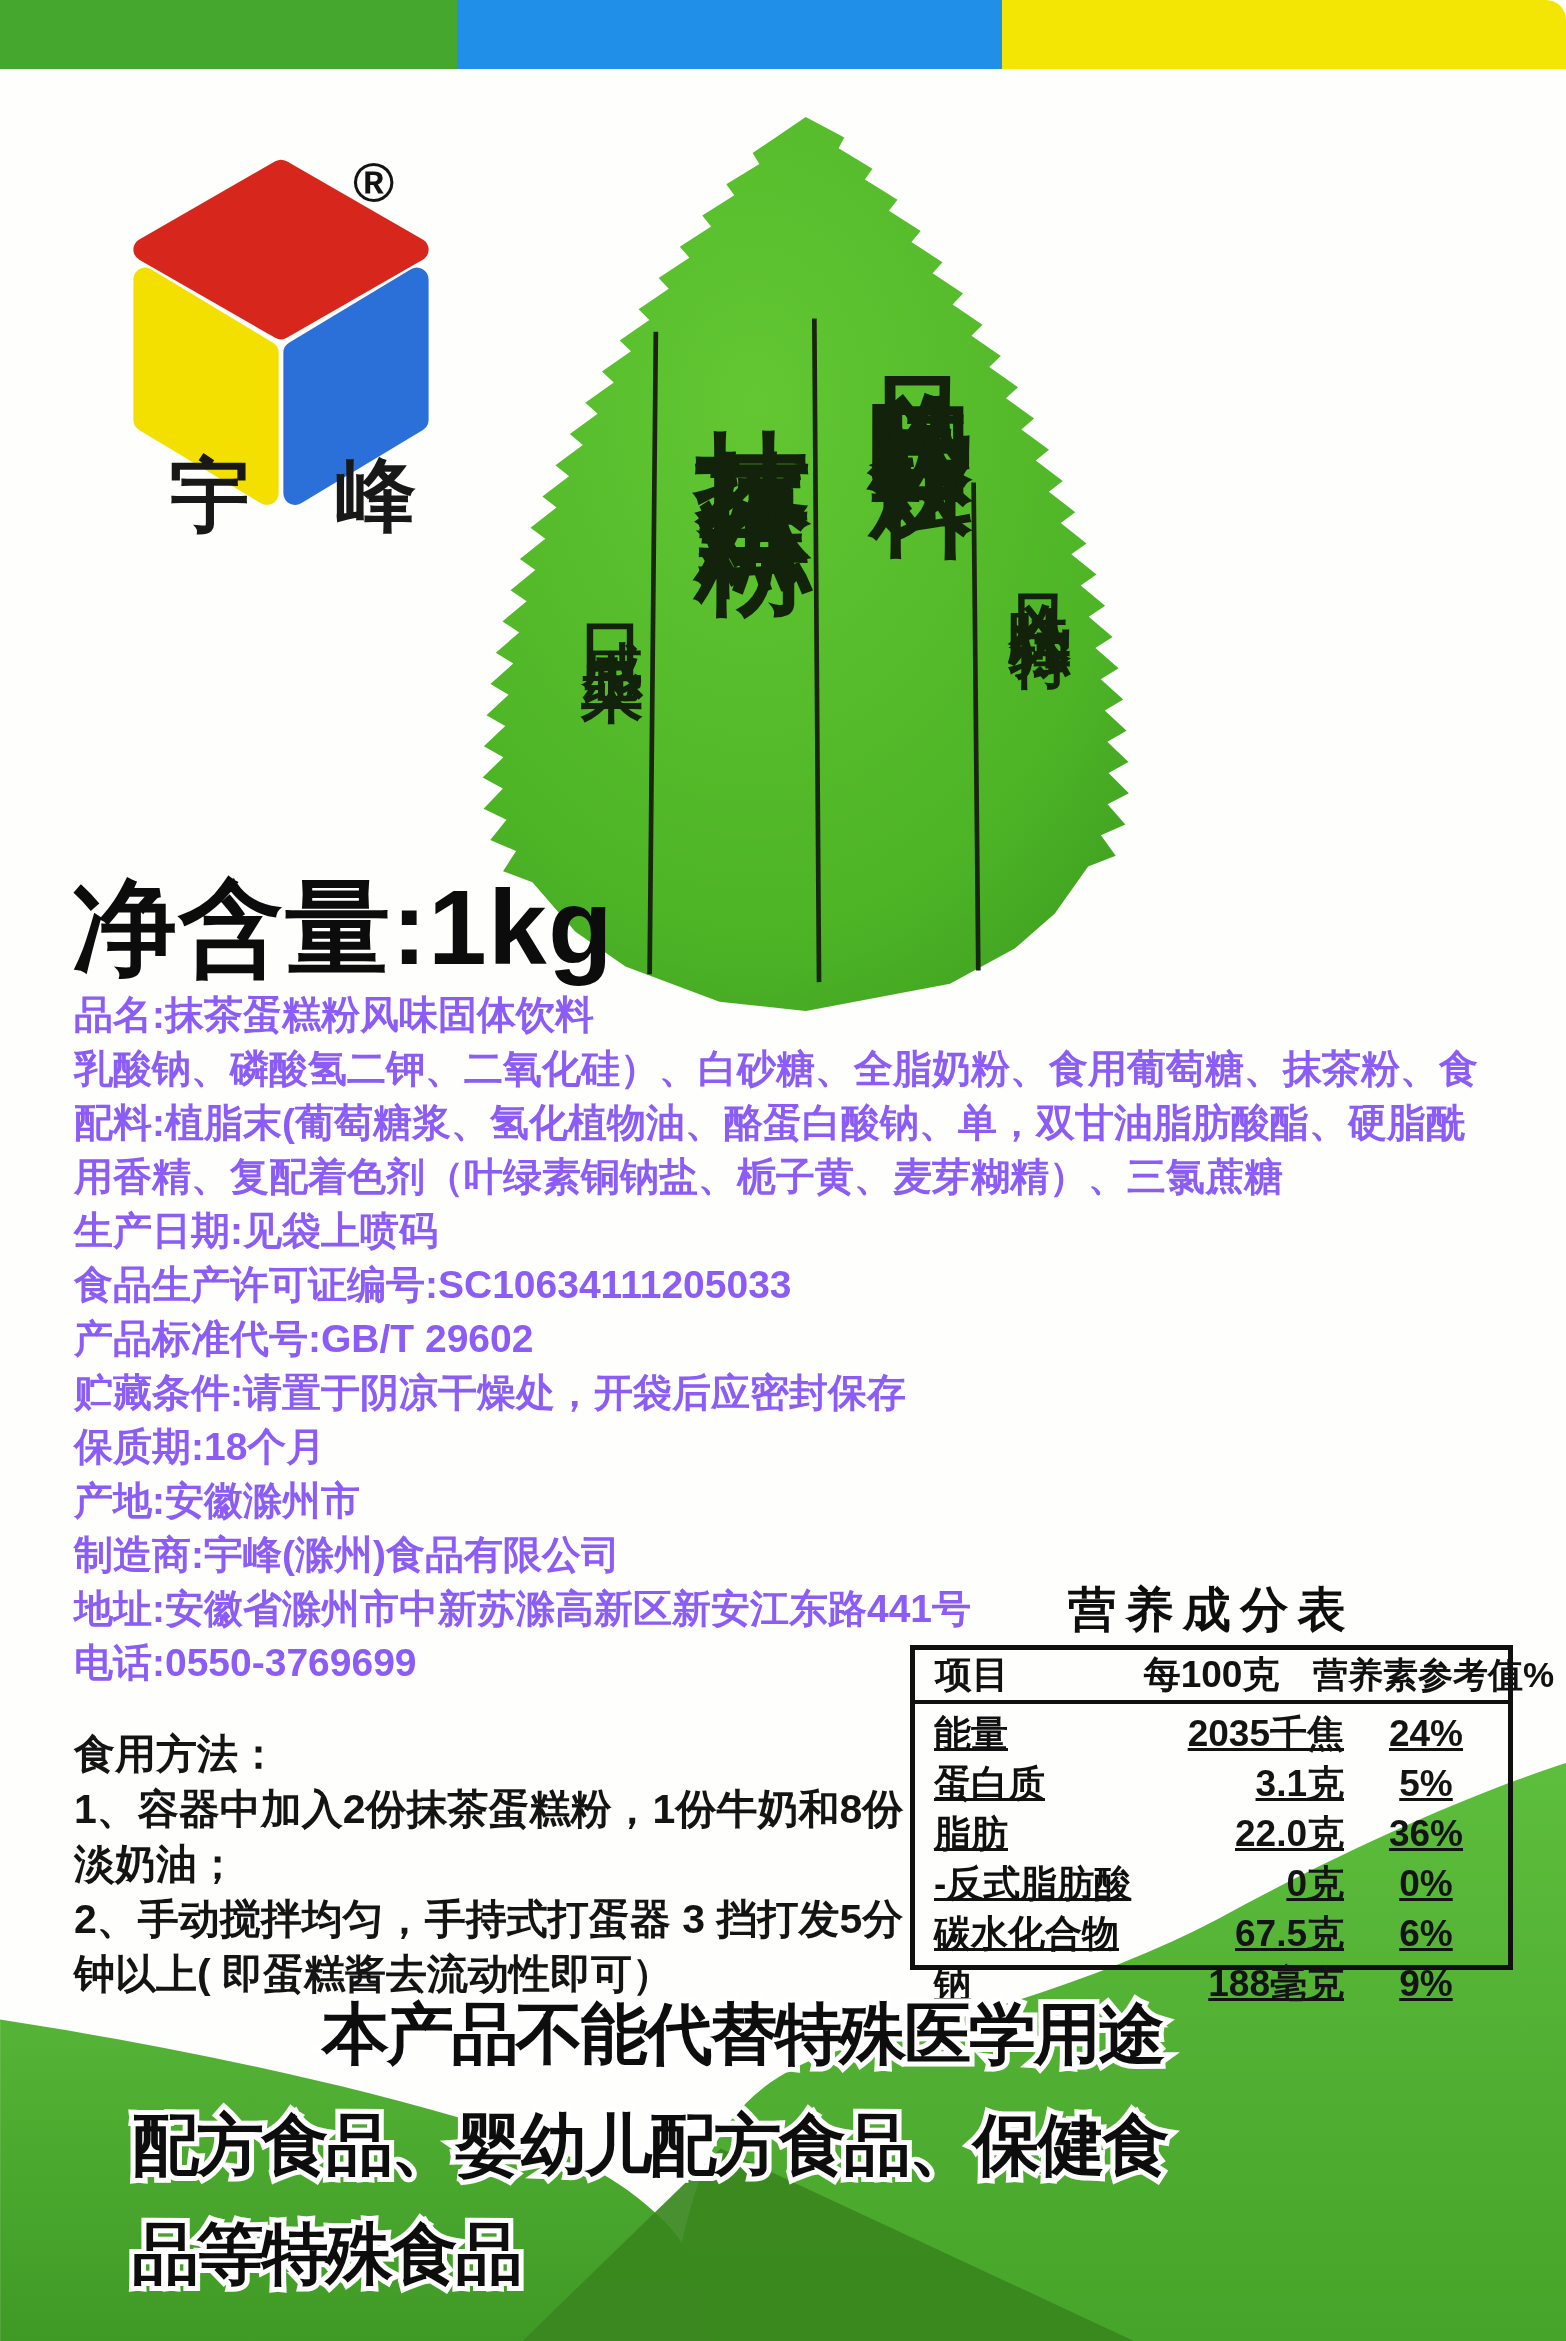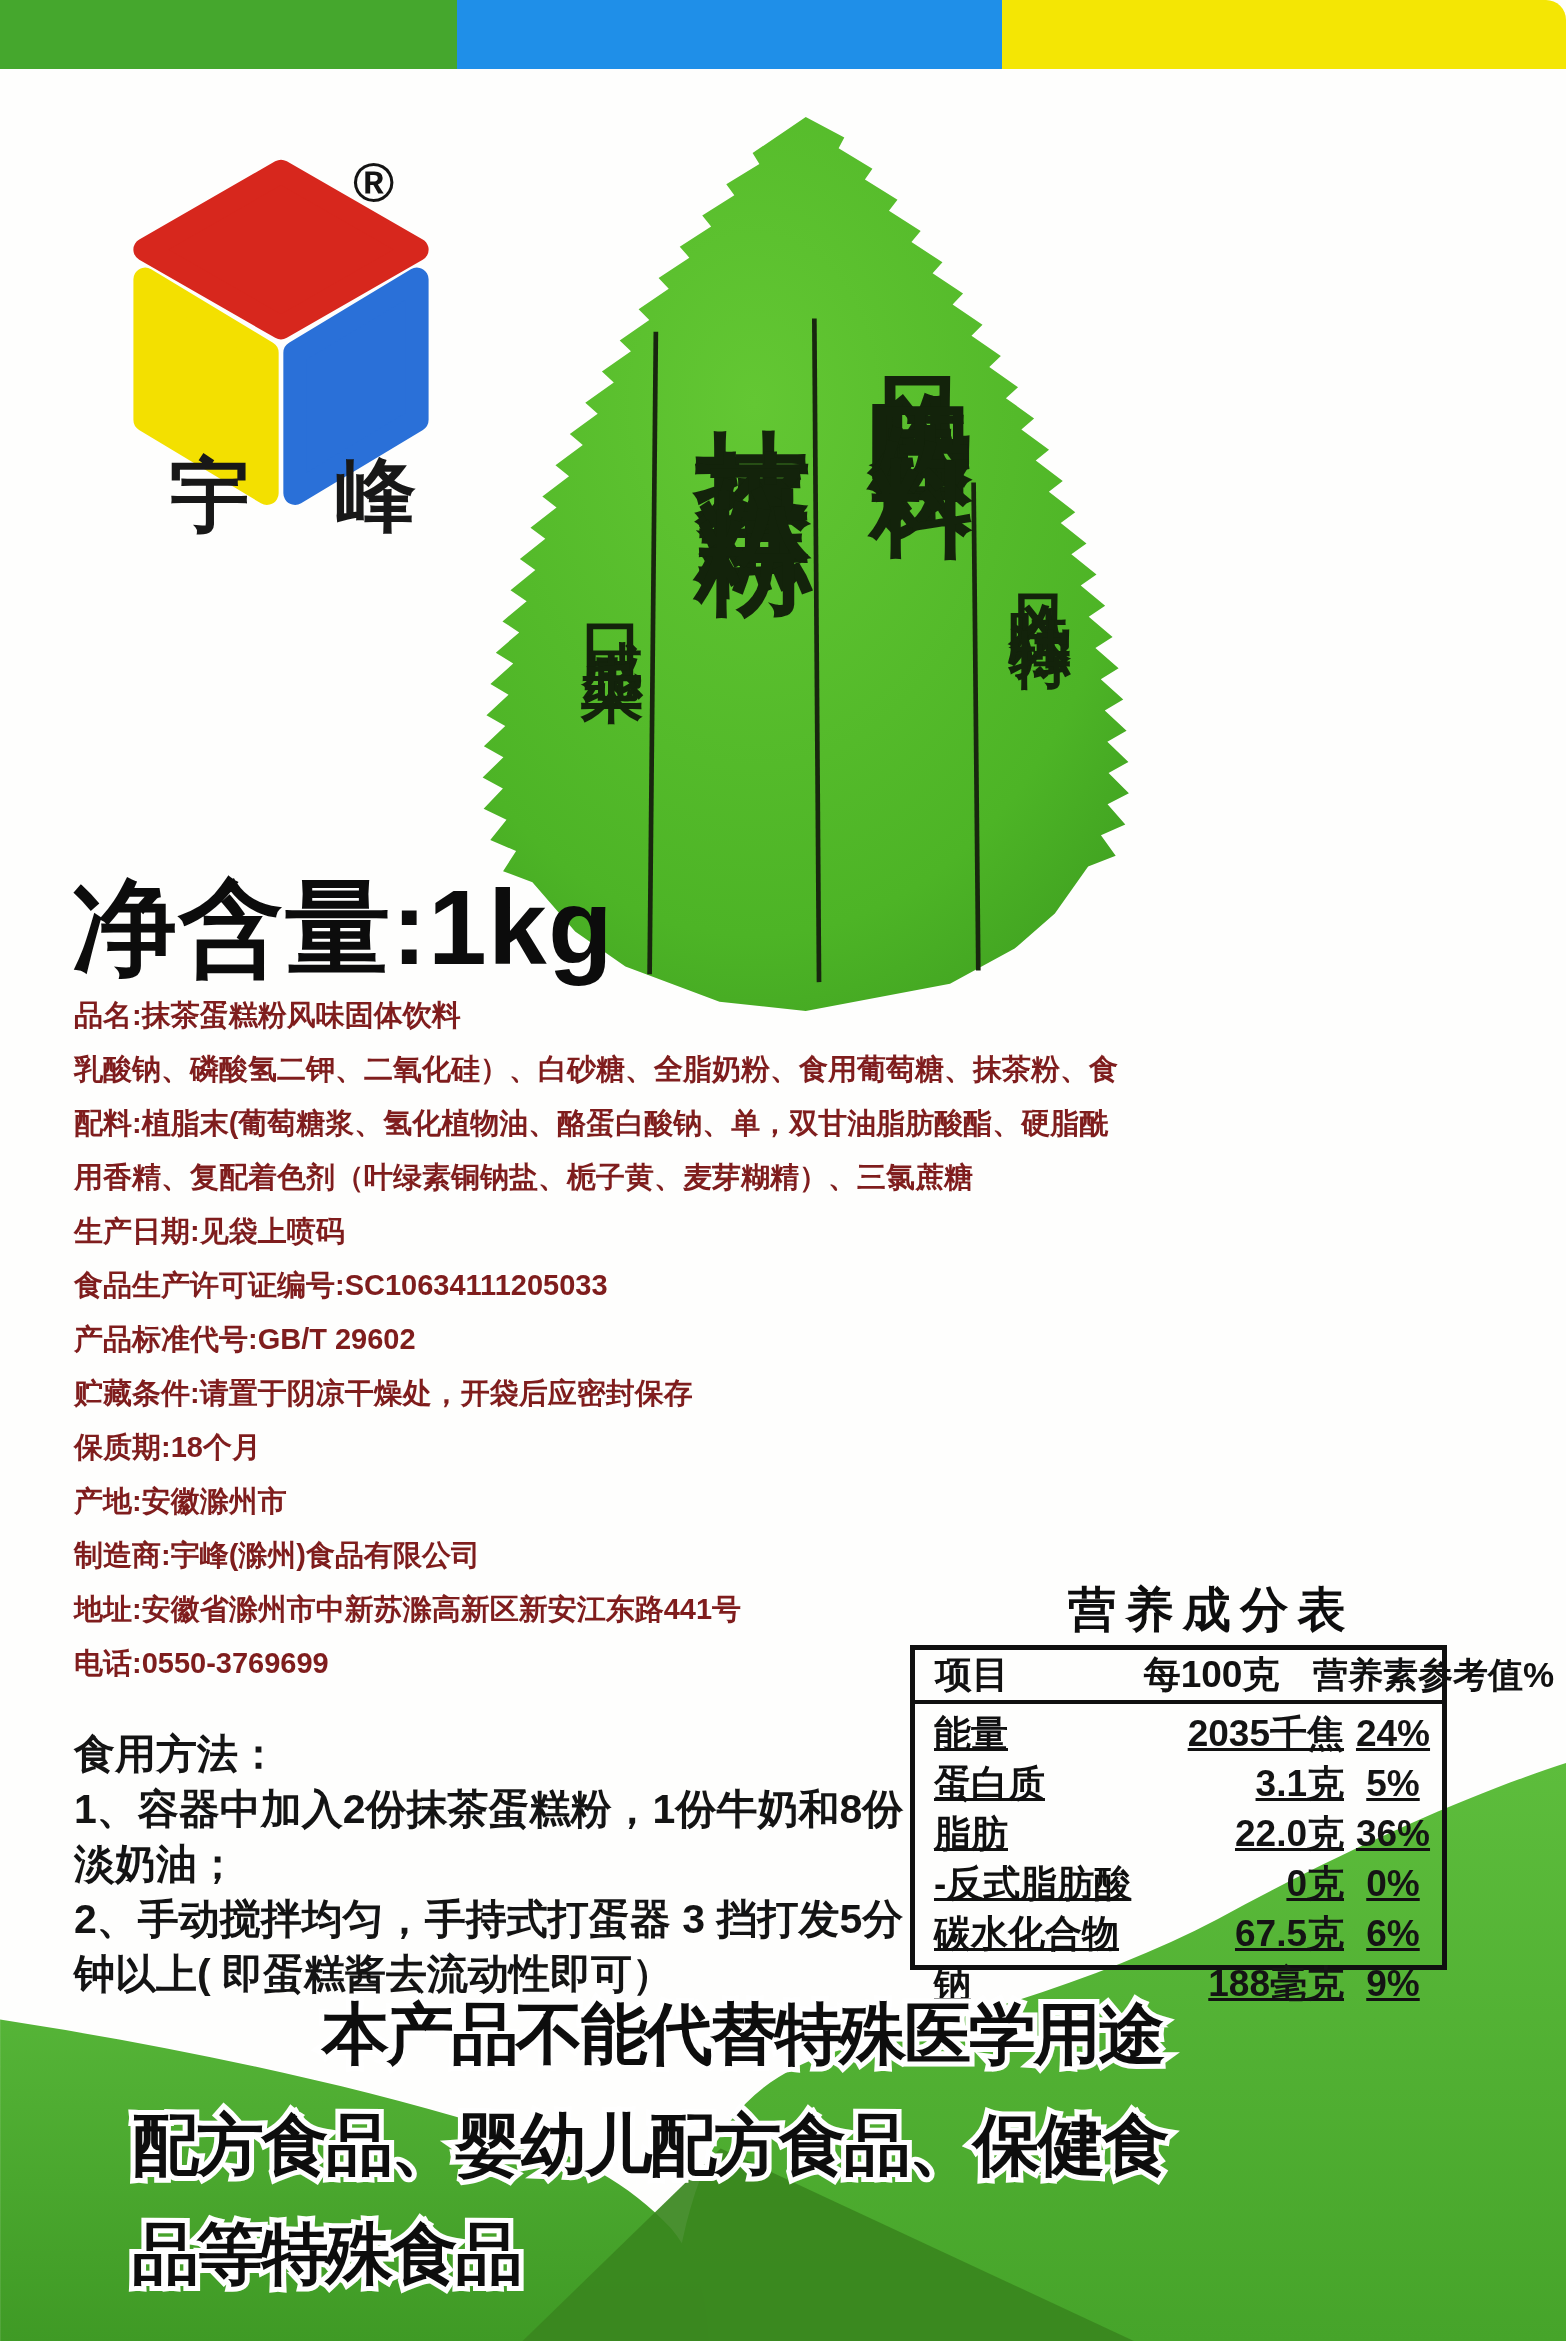--- a/index.html
+++ b/index.html
@@ -29,31 +29,31 @@
   #leaf-product{left:676px;top:336px;font-size:116px;letter-spacing:19px;}
   #leaf-type{left:852px;top:295px;font-size:103px;letter-spacing:15.6px;}
   #leaf-slogan-right{left:998px;top:545px;font-size:62px;letter-spacing:11px;}
   
   #net-weight{
     position:absolute;left:72px;top:859px;font-size:105px;font-weight:900;
     letter-spacing:1.6px;color:#0c0c0c;white-space:nowrap;
   }
   
   #info-block{position:absolute;left:74px;top:988px;}
-  .info-line{font-size:29px;font-weight:600;line-height:54px;white-space:nowrap;color:#7f1d1d;}
+  .info-line{font-size:39px;font-weight:600;line-height:54px;white-space:nowrap;color:#8b5cf6;}
   
   #usage-block{position:absolute;left:74px;top:1727px;}
   .usage-line{font-size:41px;font-weight:600;line-height:55px;white-space:nowrap;color:#141414;}
   
   #nutrition-title{
     position:absolute;left:910px;top:1578px;width:603px;text-align:center;
     font-size:48px;font-weight:700;letter-spacing:9.4px;color:#0e0e0e;white-space:nowrap;
   }
   #nutrition-table{
-    position:absolute;left:910px;top:1645px;width:537px;height:325px;
+    position:absolute;left:910px;top:1645px;width:603px;height:325px;
     border:5.5px solid #101010;box-sizing:border-box;display:flex;flex-direction:column;
     background:transparent;
   }
   .nt-head{
     height:66px;border-bottom:4.7px solid #101010;display:grid;
     grid-template-columns:195px 203px 1fr;align-items:center;
   }
   .nt-head .h-item{padding-left:20px;font-size:37px;font-weight:800;}
   .nt-head .h-per100{text-align:center;font-size:37px;font-weight:800;}
   .nt-head .h-nrv{text-align:right;padding-right:7.8px;font-size:35px;font-weight:800;white-space:nowrap;}

